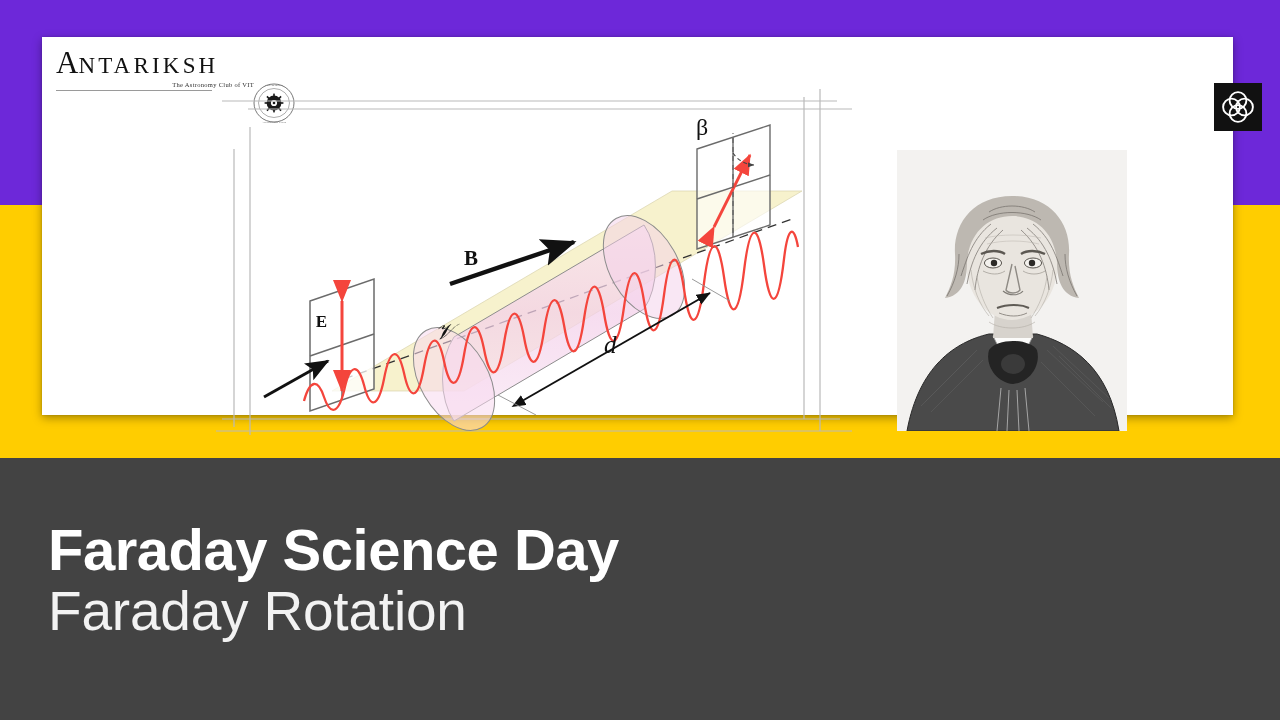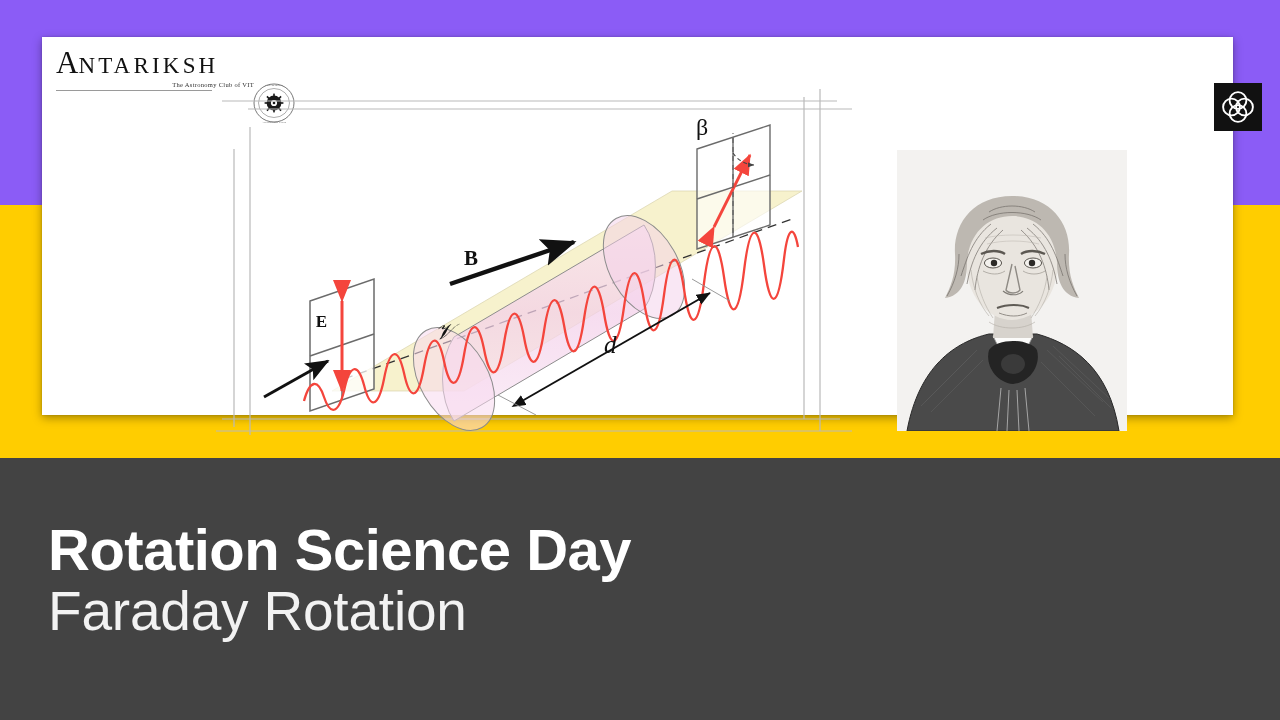--- a/index.html
+++ b/index.html
@@ -5,21 +5,21 @@
   html, body {
     margin: 0;
     padding: 0;
     background: #ffffff;
   }
   #slide {
     position: relative;
     width: 1280px;
     height: 720px;
     overflow: hidden;
-    background: #8b5cf6;
+    background: #6d28d9;
     font-family: "Liberation Sans", sans-serif;
   }
 
   
   .yellow-band {
     position: absolute;
     left: 0;
     top: 205px;
     width: 1280px;
     height: 253px;
@@ -370,17 +370,17 @@
           <path d="M112,240 L110,281" fill="none"></path>
           <path d="M120,240 L122,281" fill="none"></path>
           <path d="M128,238 L132,281" fill="none"></path>
         </g>
       </svg>
     </div>
 
   </div>
 
   <div class="title-block">
-    <div class="slide-title">Rotation Science Day</div>
+    <div class="slide-title">Faraday Science Day</div>
     <div class="slide-subtitle">Faraday Rotation</div>
   </div>
 
 </div>
 
 </body></html>

